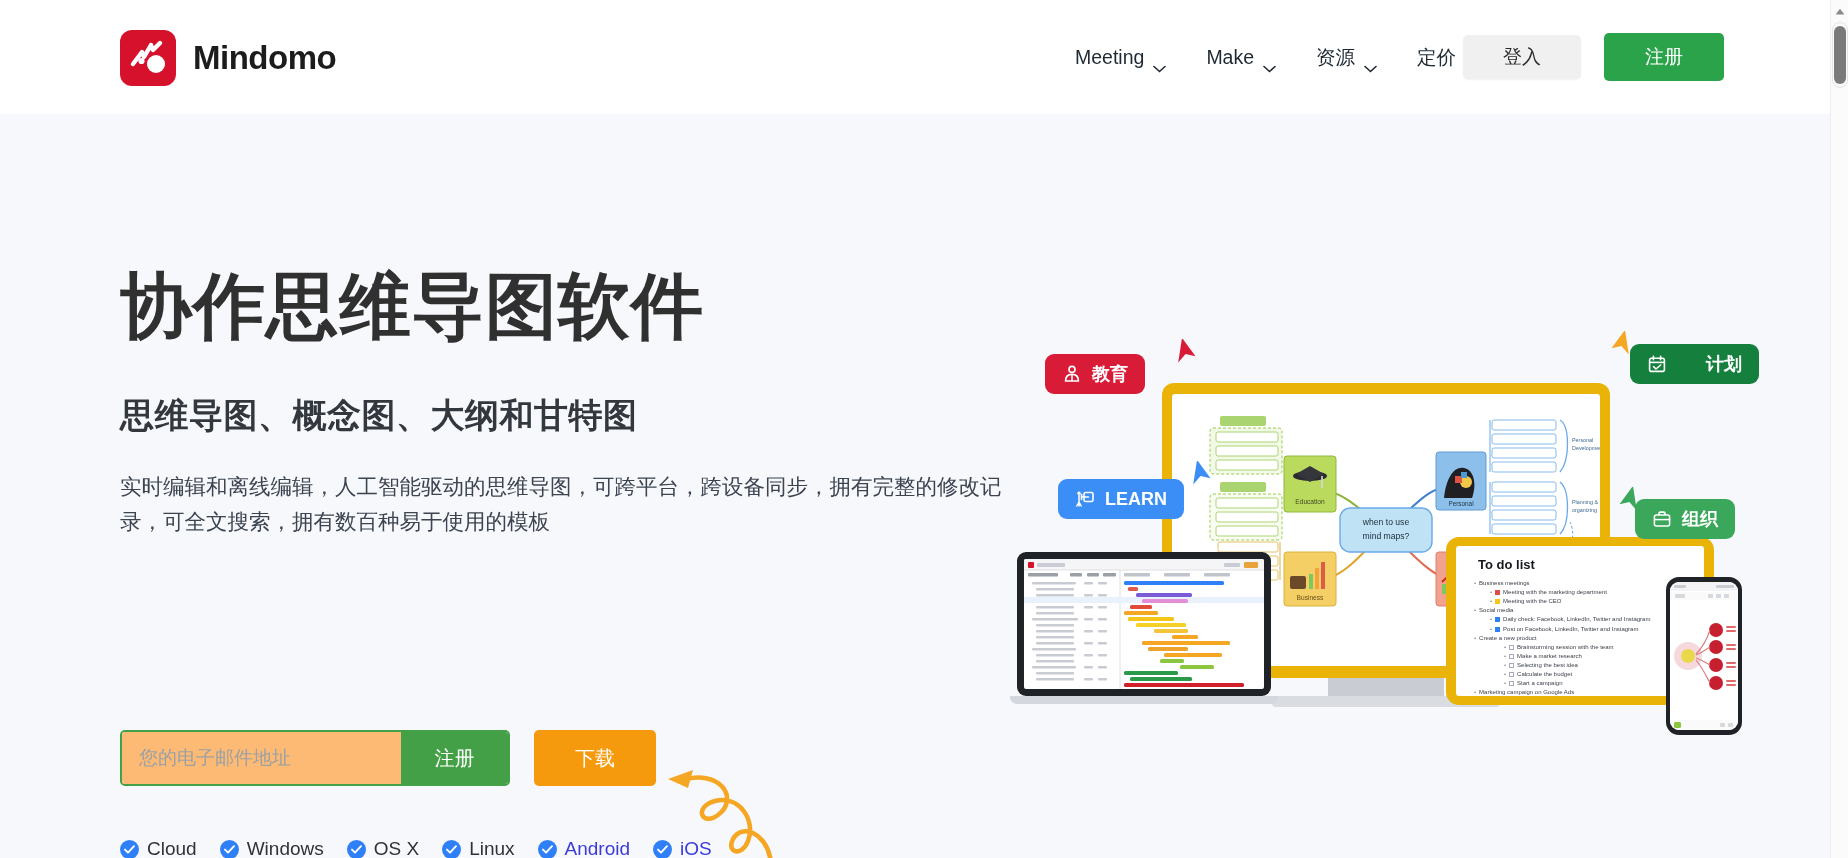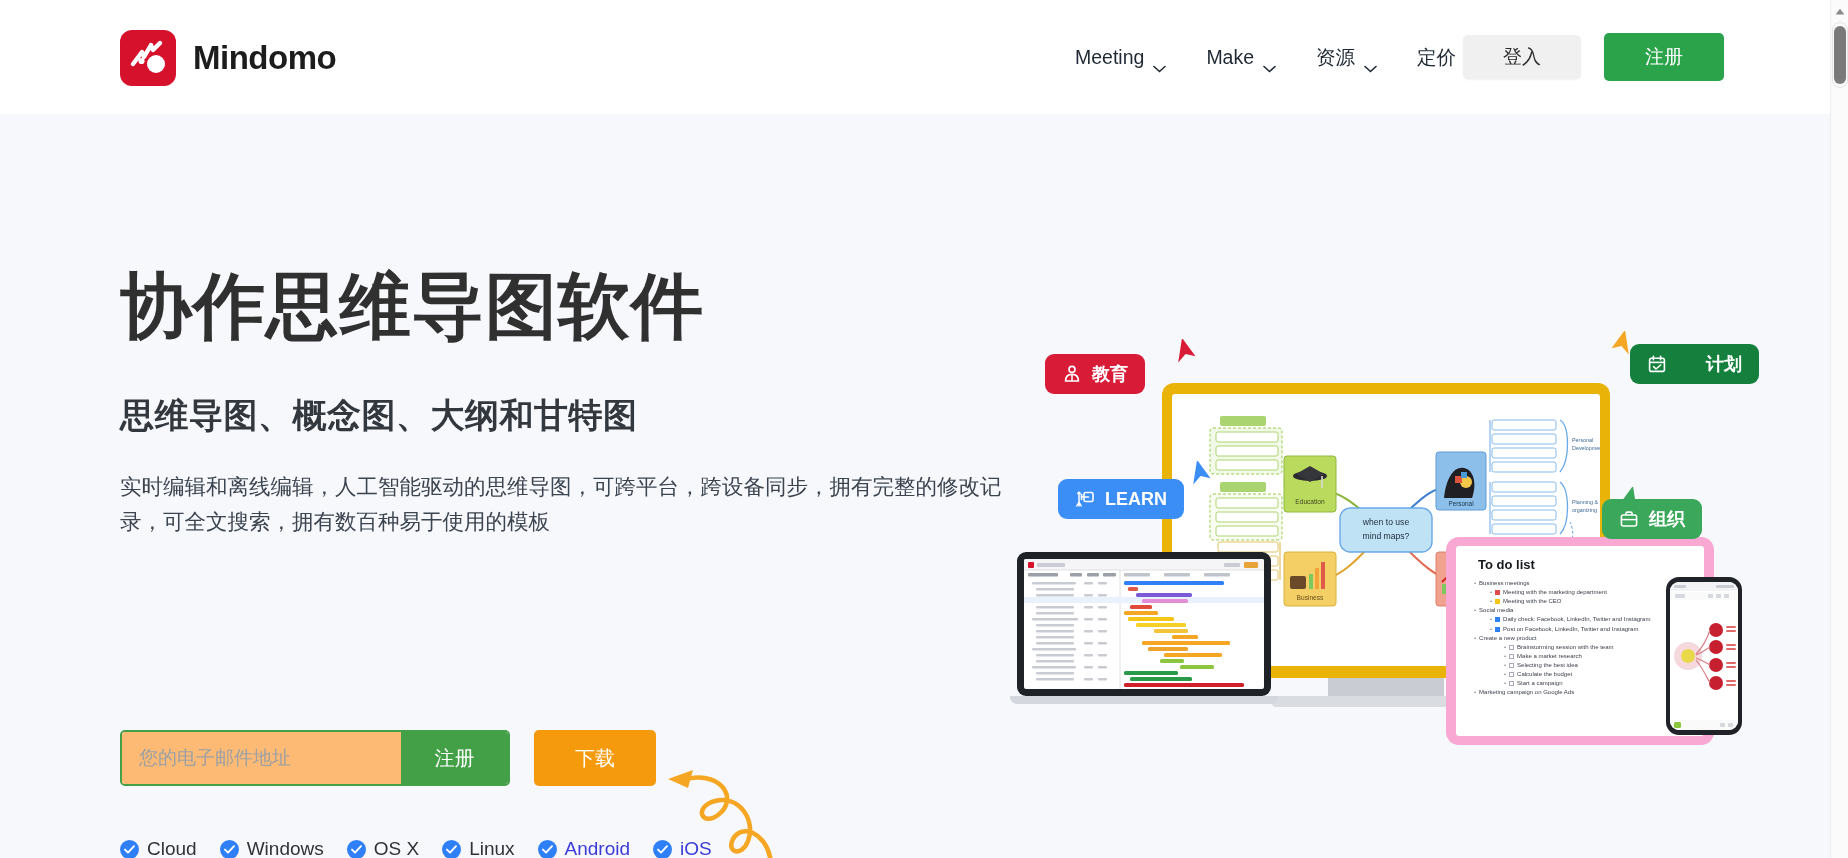--- a/index.html
+++ b/index.html
@@ -182,21 +182,21 @@
     color: #fff; font-size: 18px; font-weight: 600;
     white-space: nowrap;
     z-index: 12;
   }
   .badge .bicon { display: flex; align-items: center; }
   .cursor-arrow { position: absolute; z-index: 13; }
 
   .badge-education { left: 35px;  top: 45px;  background: #d81c38; }
   .badge-learn     { left: 48px;  top: 170px; background: #3b8ef5; }
   .badge-plan      { left: 620px; top: 35px;  background: #15803d; gap: 39px; }
-  .badge-organize  { left: 592px; top: 190px; background: #3aa75a; }
+  .badge-organize  { left: 625px; top: 190px; background: #3aa75a; }
 
   
   .monitor {
     position: absolute; left: 152px; top: 74px;
     width: 448px; height: 295px;
     background: #eab308;
     border-radius: 12px;
     padding: 11px 10px 12px 10px;
     z-index: 5;
   }
@@ -239,22 +239,22 @@
   }
   .laptop-foot {
     width: 268px; height: 8px;
     background: #d4d7dd;
     border-radius: 0 0 7px 7px;
   }
 
   
   .tablet {
     position: absolute; left: 436px; top: 228px;
-    width: 268px; height: 208px;
-    background: #f9a8d4;
+    width: 268px; height: 168px;
+    background: #eab308;
     border-radius: 13px;
     padding: 9px 10px;
     z-index: 9;
   }
   .tablet-screen {
     width: 100%; height: 100%;
     background: #ffffff; border-radius: 3px;
     position: relative; overflow: hidden;
     padding: 9px 12px;
   }

